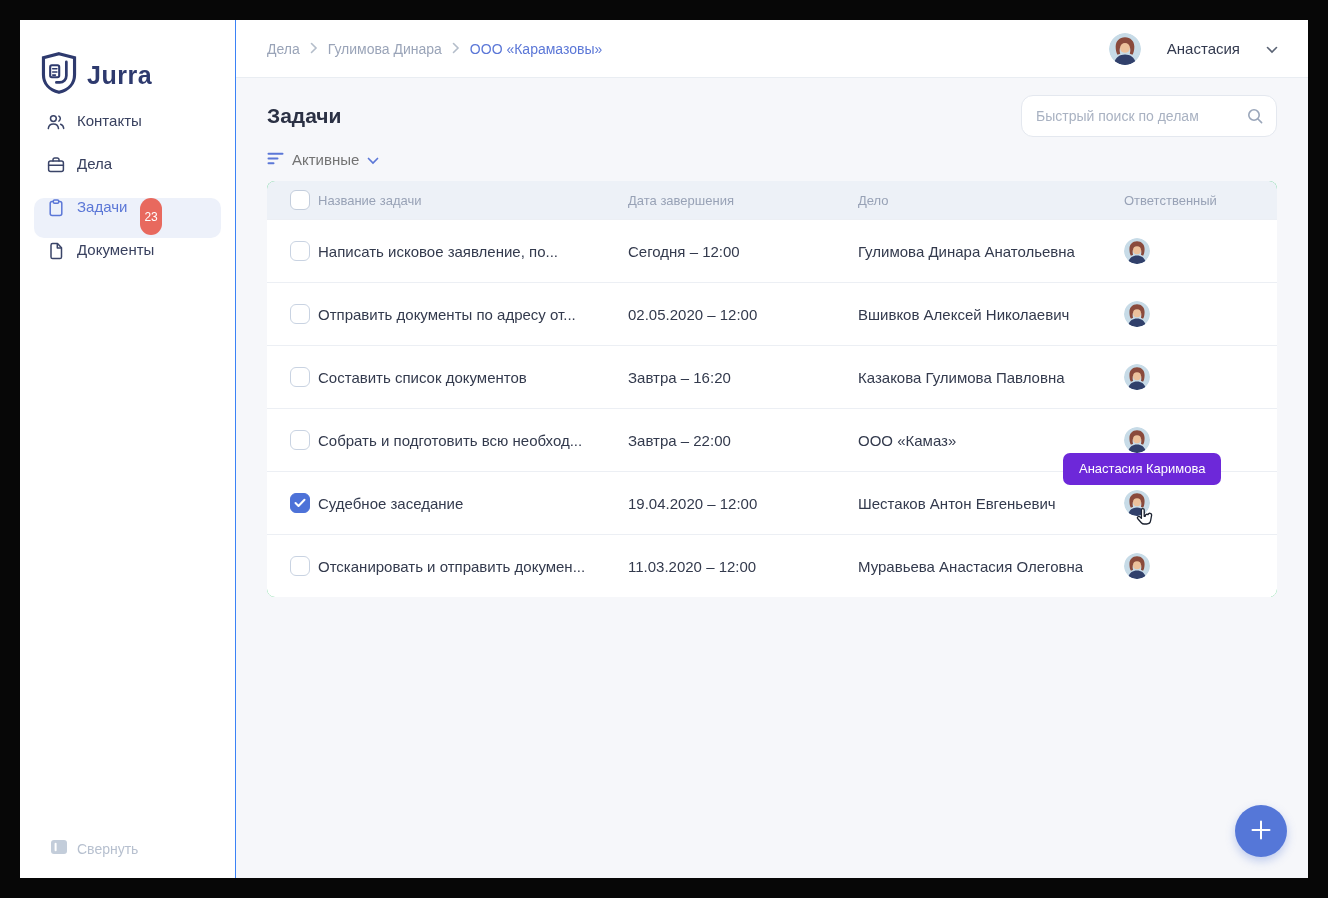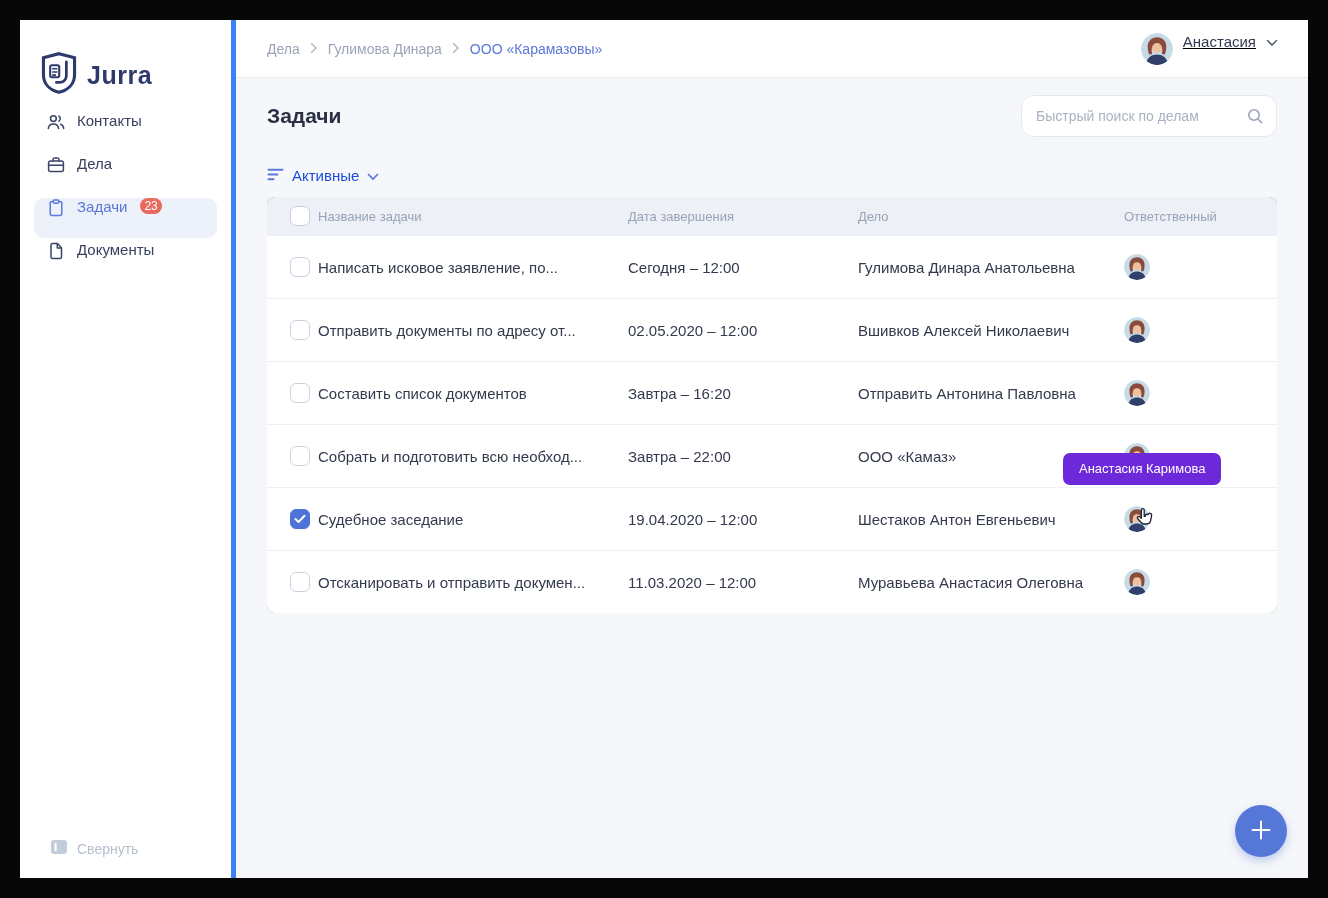--- a/index.html
+++ b/index.html
@@ -1,55 +1,55 @@
 <!DOCTYPE html>
 <html><head>
 <meta charset="utf-8">
 <style>
   html,body{margin:0;padding:0;width:1328px;height:898px;background:#070707;overflow:hidden;
     font-family:"Liberation Sans","DejaVu Sans",sans-serif;}
   *{box-sizing:border-box;}
   .app{position:absolute;left:20px;top:20px;width:1288px;height:858px;background:#fff;}
 
   
-  .sidebar{position:absolute;left:0;top:0;bottom:0;width:216px;background:#fff;border-right:5px solid #3b82f6;}
+  .sidebar{position:absolute;left:0;top:0;bottom:0;width:216px;background:#fff;border-right:1px solid #3b82f6;}
   .logo{display:flex;align-items:center;gap:9px;padding:30px 0 0 20px;height:80px;}
   .logo-text{font-size:25px;font-weight:bold;color:#2e3a6e;letter-spacing:.5px;}
   .nav{margin-top:12px;display:flex;flex-direction:column;gap:3px;}
   .nav-item{display:flex;align-items:flex-start;gap:11px;height:40px;margin:0 14px;padding:0 12px;
     border-radius:10px;color:#39415f;font-size:15px;cursor:pointer;}
   .nav-item .ni{width:20px;height:20px;flex:0 0 20px;display:flex;align-items:center;justify-content:center;}
   .nav-item.active{background:#edf1fa;color:#5b77d7;}
-  .badge{margin-left:2px;min-width:21px;height:16px;border-radius:11px;background:#e8695e;color:#fff;
+  .badge{margin-left:2px;min-width:21px;height:37px;border-radius:11px;background:#e8695e;color:#fff;
     font-size:12px;display:inline-flex;align-items:center;justify-content:center;padding:0 4px;}
   .collapse{position:absolute;left:30px;bottom:20px;display:flex;align-items:center;gap:9px;
     color:#b7c0cf;font-size:14px;cursor:pointer;}
 
   
   .topbar{position:absolute;left:216px;right:0;top:0;height:58px;background:#fff;border-bottom:1px solid #e9edf2;
     display:flex;align-items:center;justify-content:space-between;padding:0 30px 0 31px;}
   .crumbs{display:flex;align-items:center;gap:10px;font-size:14px;color:#9aa4b8;}
   .crumb.current{color:#5b77d7;}
-  .user{display:flex;gap:10px;cursor:pointer;text-decoration:underline;}
+  .user{display:flex;align-items:center;gap:26px;cursor:pointer;}
   .user-name{font-size:15px;color:#333a4f;}
   .avatar{display:inline-block;border-radius:50%;overflow:hidden;}
   .avatar svg{display:block;width:100%;height:100%;}
   .av32{width:32px;height:32px;}
   .av26{width:26px;height:26px;}
 
   
   .content{position:absolute;left:216px;right:0;top:58px;bottom:0;background:#f6f7fa;padding:17px 31px 0;}
   .title-row{display:flex;align-items:center;justify-content:space-between;height:42px;}
   .page-title{font-size:21px;font-weight:bold;color:#2b3144;}
   .search{position:relative;width:256px;height:42px;}
   .search input{width:100%;height:100%;border:1px solid #e4e8ef;border-radius:12px;background:#fff;
     padding:0 40px 0 14px;font-size:14px;color:#333a4f;outline:none;font-family:inherit;}
   .search input::placeholder{color:#a9b2c2;}
   .search .mag{position:absolute;right:13px;top:12px;}
-  .filter-row{margin-top:30px;display:flex;align-items:center;gap:8px;color:#1d4ed8;font-size:15px;cursor:pointer;width:max-content;}
+  .filter-row{margin-top:14px;display:flex;align-items:center;gap:8px;color:#737373;font-size:15px;cursor:pointer;width:max-content;}
 
   
   .table{margin-top:13px;border-radius:8px;overflow:hidden;background:#22c55e;}
   .thead,.trow{display:grid;grid-template-columns:28px 310px 230px 266px 1fr;align-items:center;padding-left:23px;}
   .thead{height:38px;background:#edf1f7;color:#98a2b6;font-size:13px;}
   .trow{height:63px;background:#fff;border-top:1px solid #eceff4;font-size:15px;color:#333a4d;}
   .cell-name{white-space:nowrap;overflow:hidden;}
   .cb{position:relative;width:20px;height:20px;border:1.6px solid #c9d3e2;border-radius:6px;background:#fff;cursor:pointer;display:flex;align-items:center;justify-content:center;}
   .cb svg{display:none;}
   .cb.checked{background:#4d72d8;border-color:#4d72d8;}
@@ -244,21 +244,21 @@
               </svg>
             </span>
       </div>
 
       <div class="trow">
         <span class="cb">
           
         </span>
         <span class="cell-name">Составить список документов</span>
         <span>Завтра – 16:20</span>
-        <span>Отправить Антонина Павловна</span>
+        <span>Казакова Гулимова Павловна</span>
         <span class="avatar av26">
               <svg viewBox="0 0 24 24" xmlns="http://www.w3.org/2000/svg">
                 <circle cx="12" cy="12" r="12" fill="#c7dbe7"></circle>
                 <path d="M12 3.1c-4.2 0-7 2.9-7 7.1 0 2.7.5 4.9 1.4 6.1l2-.8c-.5-1.5-.6-3.2 0-4.8.7 1 2 1.6 3.6 1.6s2.9-.6 3.6-1.6c.6 1.6.5 3.3 0 4.8l2 .8c.9-1.2 1.4-3.4 1.4-6.1 0-4.2-2.8-7.1-7-7.1z" fill="#8a4a3c"></path>
                 <circle cx="12" cy="11.2" r="3.7" fill="#ecc19c"></circle>
                 <path d="M12 16.1c3.9 0 6.9 2.1 7.7 5.3A12 12 0 0 1 12 24a12 12 0 0 1-7.7-2.6c.8-3.2 3.8-5.3 7.7-5.3z" fill="#31406b"></path>
               </svg>
             </span>
       </div>
 

